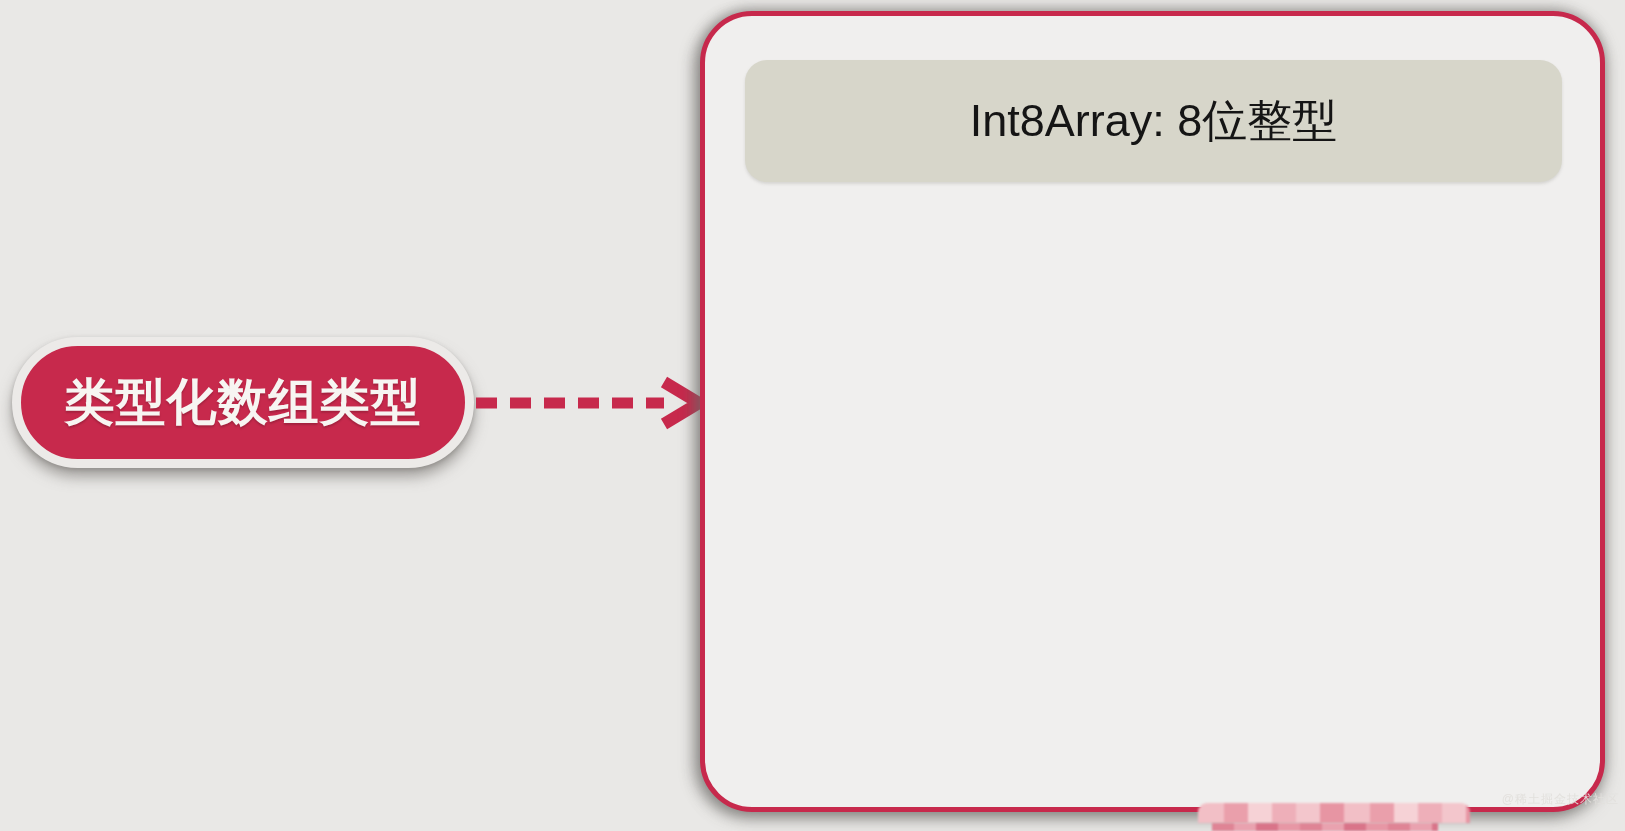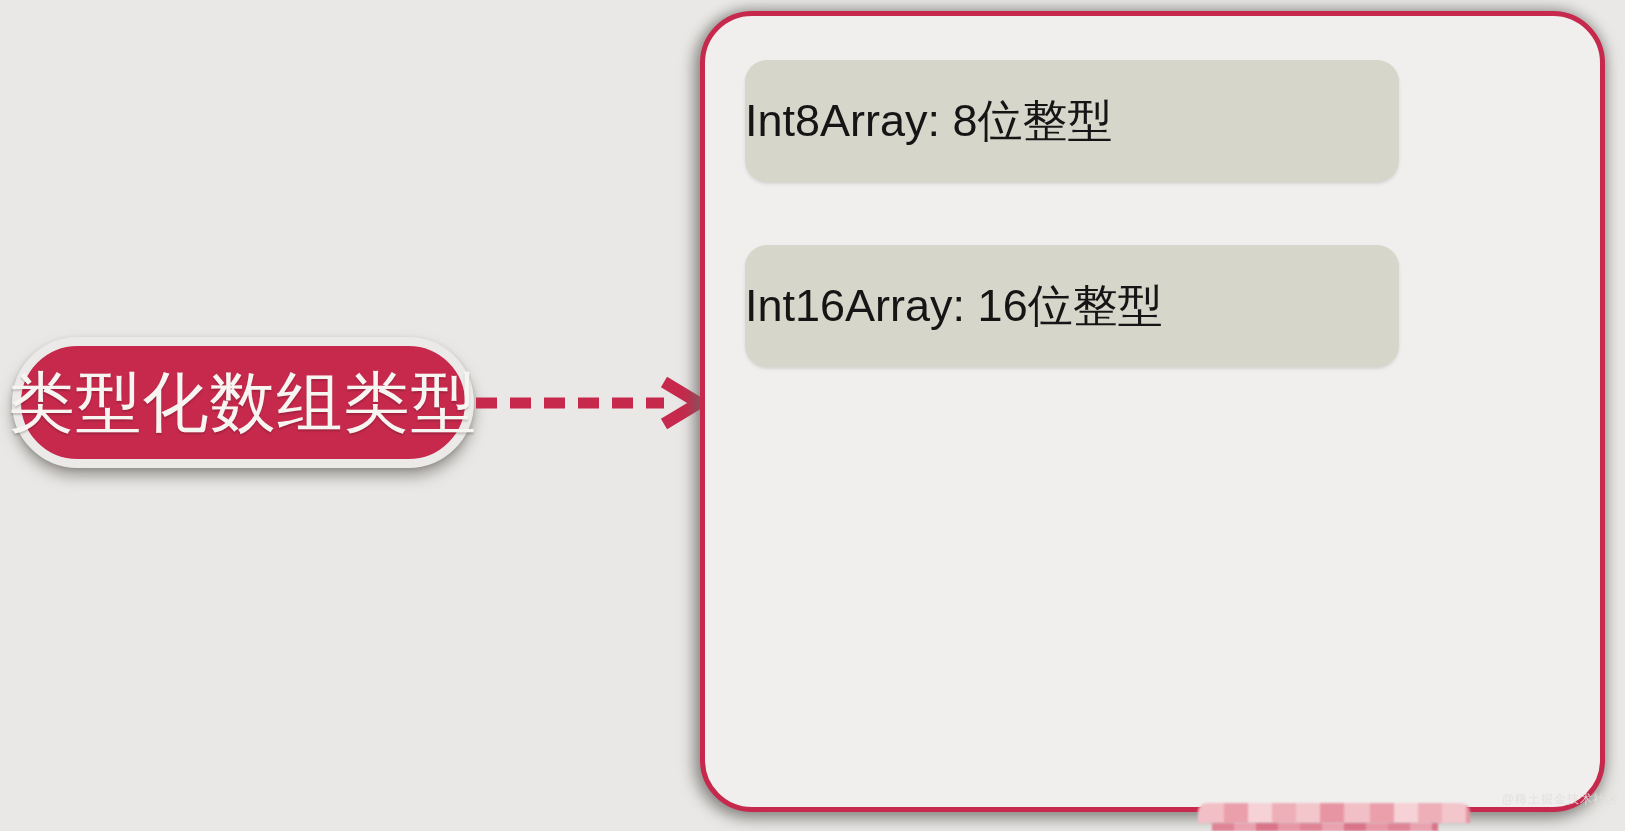--- a/index.html
+++ b/index.html
@@ -20,22 +20,22 @@
     left:12px;top:337px;
     width:444px;height:113px;
     background:#c7294c;
     border:9px solid #eceae8;
     border-radius:75px;
     box-shadow:0 9px 14px rgba(105,102,99,.55), 0 2px 4px rgba(105,102,99,.35);
     display:flex;align-items:center;justify-content:center;
   }
   .root-node-label{
     color:#f7f5f2;
-    font-size:66px;
-    font-weight:normal;
+    font-size:50px;
+    font-weight:bold;
     letter-spacing:1px;
     white-space:nowrap;
     text-shadow:0 2px 2px rgba(0,0,0,.18);
   }
 
   
   .connector{
     position:absolute;
     left:468px;top:365px;
     width:246px;height:76px;
@@ -50,24 +50,24 @@
     border:5px solid #c7294c;
     border-radius:52px;
     box-shadow:0 6px 16px rgba(100,98,95,.55), 0 -4px 12px rgba(120,118,115,.40), -8px 4px 14px rgba(110,108,105,.40);
     display:flex;
     flex-direction:column;
     gap:63px;
     padding:44px 48px 0 40px;
     box-sizing:border-box;
   }
   .type-item{
-    width:654px;height:122px;
+    width:817px;height:122px;
     background:#d7d6ca;
     border-radius:22px;
-    display:flex;align-items:center;justify-content:flex-start;
+    display:flex;align-items:center;justify-content:center;
     flex:0 0 auto;
     box-shadow:0 2px 3px rgba(140,138,132,.25);
   }
   .type-item-label{
     color:#151515;
     font-size:45px;
     white-space:nowrap;
   }
 
   
@@ -115,23 +115,20 @@
 
   <svg class="connector" viewBox="0 0 246 76">
     <line x1="8" y1="38" x2="196" y2="38" stroke="#c7294c" stroke-width="11" stroke-dasharray="21 13"></line>
     <polyline points="196,17 231,38 196,59" fill="none" stroke="#c7294c" stroke-width="12" stroke-linejoin="miter" stroke-linecap="butt"></polyline>
   </svg>
 
   <div class="types-panel">
     <div class="type-item">
       <span class="type-item-label">Int8Array: 8位整型</span>
     </div>
-    <div class="type-item">
-      <span class="type-item-label">Int16Array: 16位整型</span>
-    </div>
   </div>
 
   <div class="mosaic">
     <div class="mosaic-row-main"></div>
     <div class="mosaic-row-bottom"></div>
   </div>
 
   <div class="watermark">@稀土掘金技术社区</div>
 
 </div>

